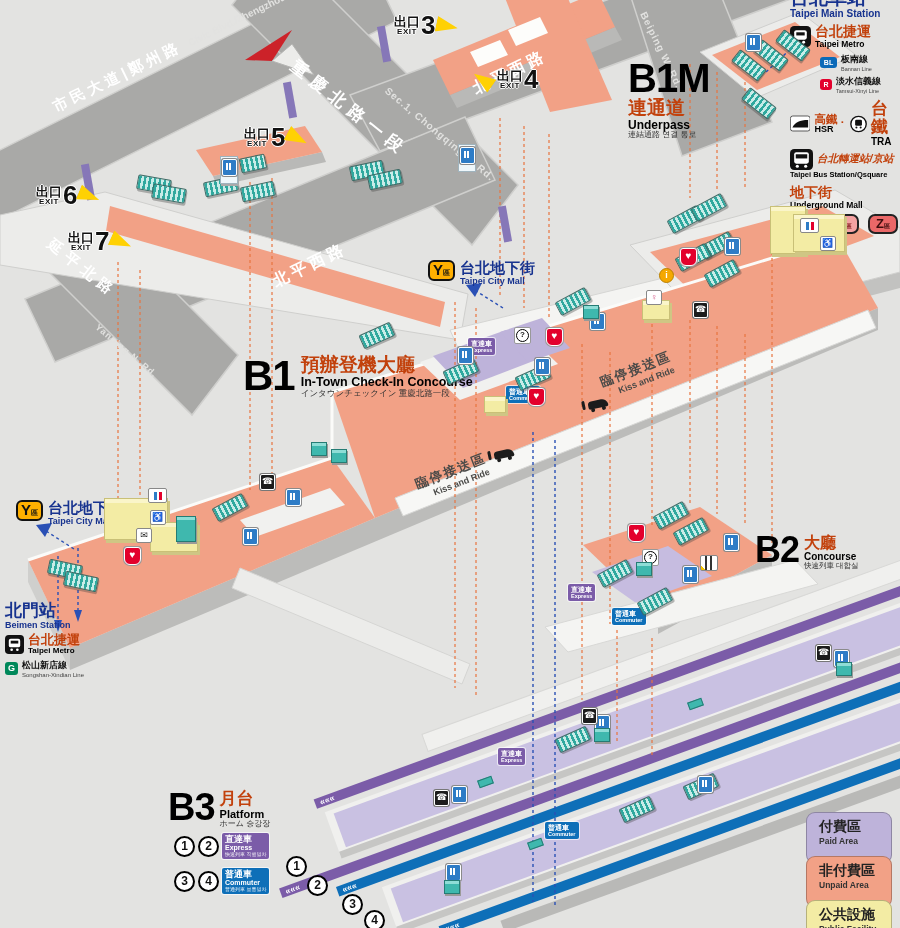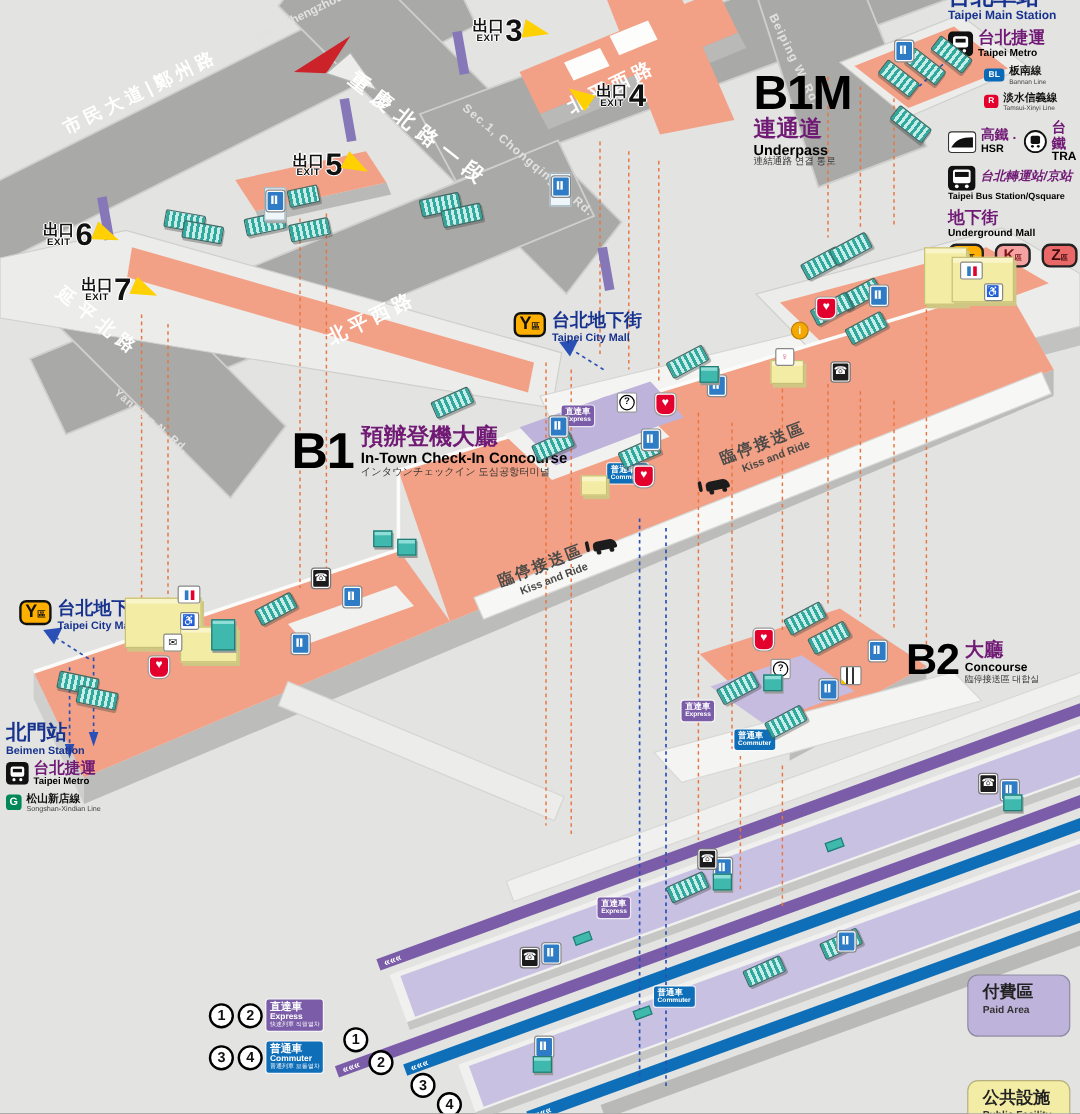--- a/index.html
+++ b/index.html
@@ -2,21 +2,21 @@
 <html><head>
 <meta charset="utf-8">
 <style>
   html,body{margin:0;padding:0;background:#888;}
   .scene{position:relative;width:900px;height:928px;overflow:hidden;background:#e3e3e1;
          font-family:"Liberation Sans",sans-serif;color:#111;}
   .scene svg.underlay{position:absolute;left:0;top:0;}
   .abs{position:absolute;}
   
   .floor-code{font-weight:bold;color:#000;letter-spacing:-1px;line-height:1;}
-  .zh-big{font-weight:bold;color:#701a75;line-height:1.1;}
+  .zh-big{font-weight:bold;color:#c2410c;line-height:1.1;}
   .en-b{font-weight:bold;color:#000;line-height:1.05;}
   .sub{color:#333;line-height:1.05;}
   .street{color:#fff;font-weight:bold;white-space:nowrap;letter-spacing:4px;}
   .street-en{color:#e2e2e0;font-weight:bold;white-space:nowrap;font-size:10px;letter-spacing:1px;}
   .navy{color:#17338f;}
   
   .exit{display:flex;align-items:center;gap:1px;}
   .exit .stack{display:flex;flex-direction:column;line-height:1;text-align:center;}
   .exit .zh{font-size:13px;font-weight:bold;text-shadow:-1px 0 #fff,1px 0 #fff,0 -1px #fff,0 1px #fff;}
   .exit .en{font-size:8px;font-weight:bold;letter-spacing:.5px;text-shadow:-1px 0 #fff,1px 0 #fff,0 -1px #fff,0 1px #fff;}
@@ -290,29 +290,37 @@
     <div class="floor-code" style="font-size:40px;">B1M</div>
     <div class="zh-big" style="font-size:19px;">連通道</div>
     <div class="en-b" style="font-size:12px;">Underpass</div>
     <div class="sub" style="font-size:8px;">連結通路 연결 통로</div>
   </div>
   <div class="abs" style="left:243px;top:355px;display:flex;gap:6px;">
     <div class="floor-code" style="font-size:42px;">B1</div>
     <div>
       <div class="zh-big" style="font-size:19px;">預辦登機大廳</div>
       <div class="en-b" style="font-size:12.5px;">In-Town Check-In Concourse</div>
-      <div class="sub" style="font-size:8.5px;">インタウンチェックイン 도심공항터미널</div>
+      <div class="sub" style="font-size:8.5px;">インタウンチェックイン 重慶北路一段</div>
     </div>
   </div>
   <div class="abs" style="left:755px;top:532px;display:flex;gap:5px;justify-content:space-between;">
     <div class="floor-code" style="font-size:36px;">B2</div>
     <div style="padding-top:2px;">
       <div class="zh-big" style="font-size:16px;">大廳</div>
       <div class="en-b" style="font-size:10px;">Concourse</div>
-      <div class="sub" style="font-size:7.5px;">臨停接送區 대합실</div>
+      <div class="sub" style="font-size:7.5px;">快速列車 대합실</div>
+    </div>
+  </div>
+  <div class="abs" style="left:168px;top:788px;display:flex;gap:5px;">
+    <div class="floor-code" style="font-size:38px;">B3</div>
+    <div style="padding-top:2px;">
+      <div class="zh-big" style="font-size:17px;">月台</div>
+      <div class="en-b" style="font-size:11px;">Platform</div>
+      <div class="sub" style="font-size:8px;">ホーム 승강장</div>
     </div>
   </div>
 
   <div class="abs" style="left:174px;top:833px;display:flex;align-items:center;gap:3px;">
     <span class="cnum" style="position:static;">1</span>
     <span class="cnum" style="position:static;">2</span>
     <span class="mini" style="position:static;background:#7b5ca8;">
       <span class="l1" style="font-size:9px;">直達車</span>
       <span class="l2" style="font-size:7px;">Express</span>
       <span class="l3" style="font-size:5px;">快速列車 직행열차</span>
@@ -429,21 +437,21 @@
           <span class="zh-big" style="font-size:11.5px;display:block;white-space:nowrap;"><span>高鐵</span> <span>.</span></span>
             <span class="en-b" style="font-size:9px;display:block;">HSR</span>
         </span>
       <svg width="20" height="20" viewBox="0 0 20 20" style="margin-left:2px;">
         <circle cx="10" cy="10" r="9" fill="#fff" stroke="#111" stroke-width="1.6"></circle>
         <rect x="6" y="5" width="8" height="7" rx="1.5" fill="#111"></rect>
           <circle cx="7.5" cy="14" r="1.2" fill="#111"></circle>
           <circle cx="12.5" cy="14" r="1.2" fill="#111"></circle>
       </svg>
       <span>
-          <span class="zh-big" style="font-size:12px;display:block;">台鐵</span>
+          <span class="zh-big" style="font-size:17px;display:block;">台鐵</span>
             <span class="en-b" style="font-size:10px;display:block;">TRA</span>
         </span>
     </div>
     <div class="legend-line" style="margin-top:1px;font-style:italic;">
       <svg width="23" height="21" viewBox="0 0 22 20">
         <rect width="22" height="20" rx="4" fill="#111"></rect>
           <rect x="4" y="3" width="14" height="11" rx="2" fill="#fff"></rect>
         <rect x="5.5" y="5" width="11" height="4" fill="#111"></rect>
           <circle cx="7" cy="16.5" r="1.5" fill="#fff"></circle>
           <circle cx="15" cy="16.5" r="1.5" fill="#fff"></circle>
@@ -465,20 +473,24 @@
       <span class="zone" style="background:#ea6868;color:#3d0d0d;">
           <span class="big">Z</span>
           <span class="sm">區</span>
         </span>
     </div>
   </div>
 
   <div class="areabox" style="left:806px;top:812px;background:#beb3da;">
     <span class="zh">付費區</span>
       <span class="en">Paid Area</span>
+  </div>
+  <div class="areabox" style="left:806px;top:856px;background:#f2a186;">
+    <span class="zh">非付費區</span>
+      <span class="en">Unpaid Area</span>
   </div>
   <div class="areabox" style="left:806px;top:900px;background:#f3eca4;">
     <span class="zh">公共設施</span>
       <span class="en">Public Facility</span>
   </div>
 
   <div class="mini" style="left:468px;top:338px;background:#7b5ca8;">
     <span class="l1">直達車</span>
       <span class="l2">Express</span>
   </div>

